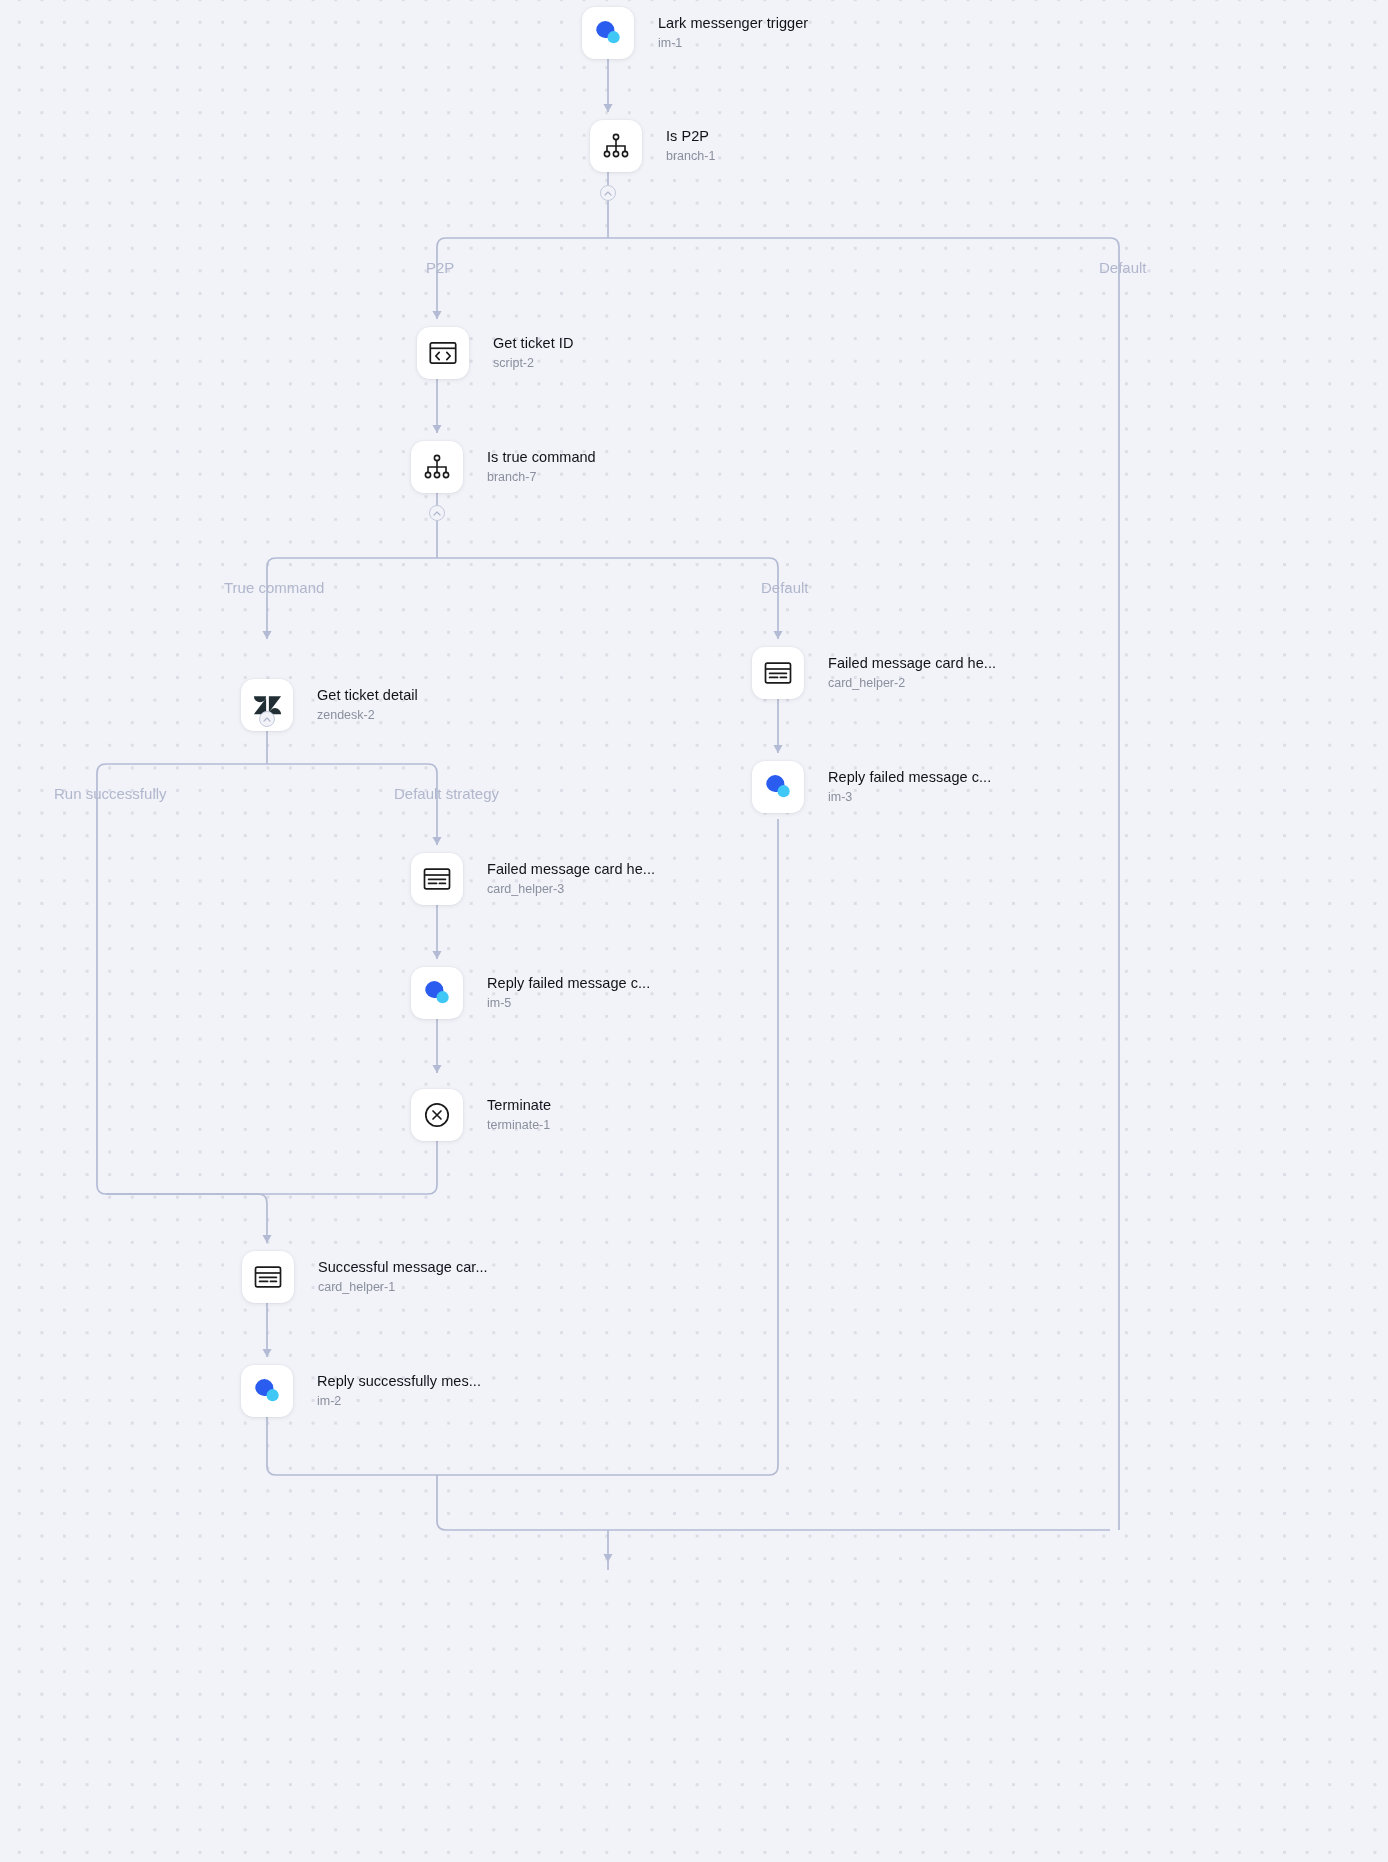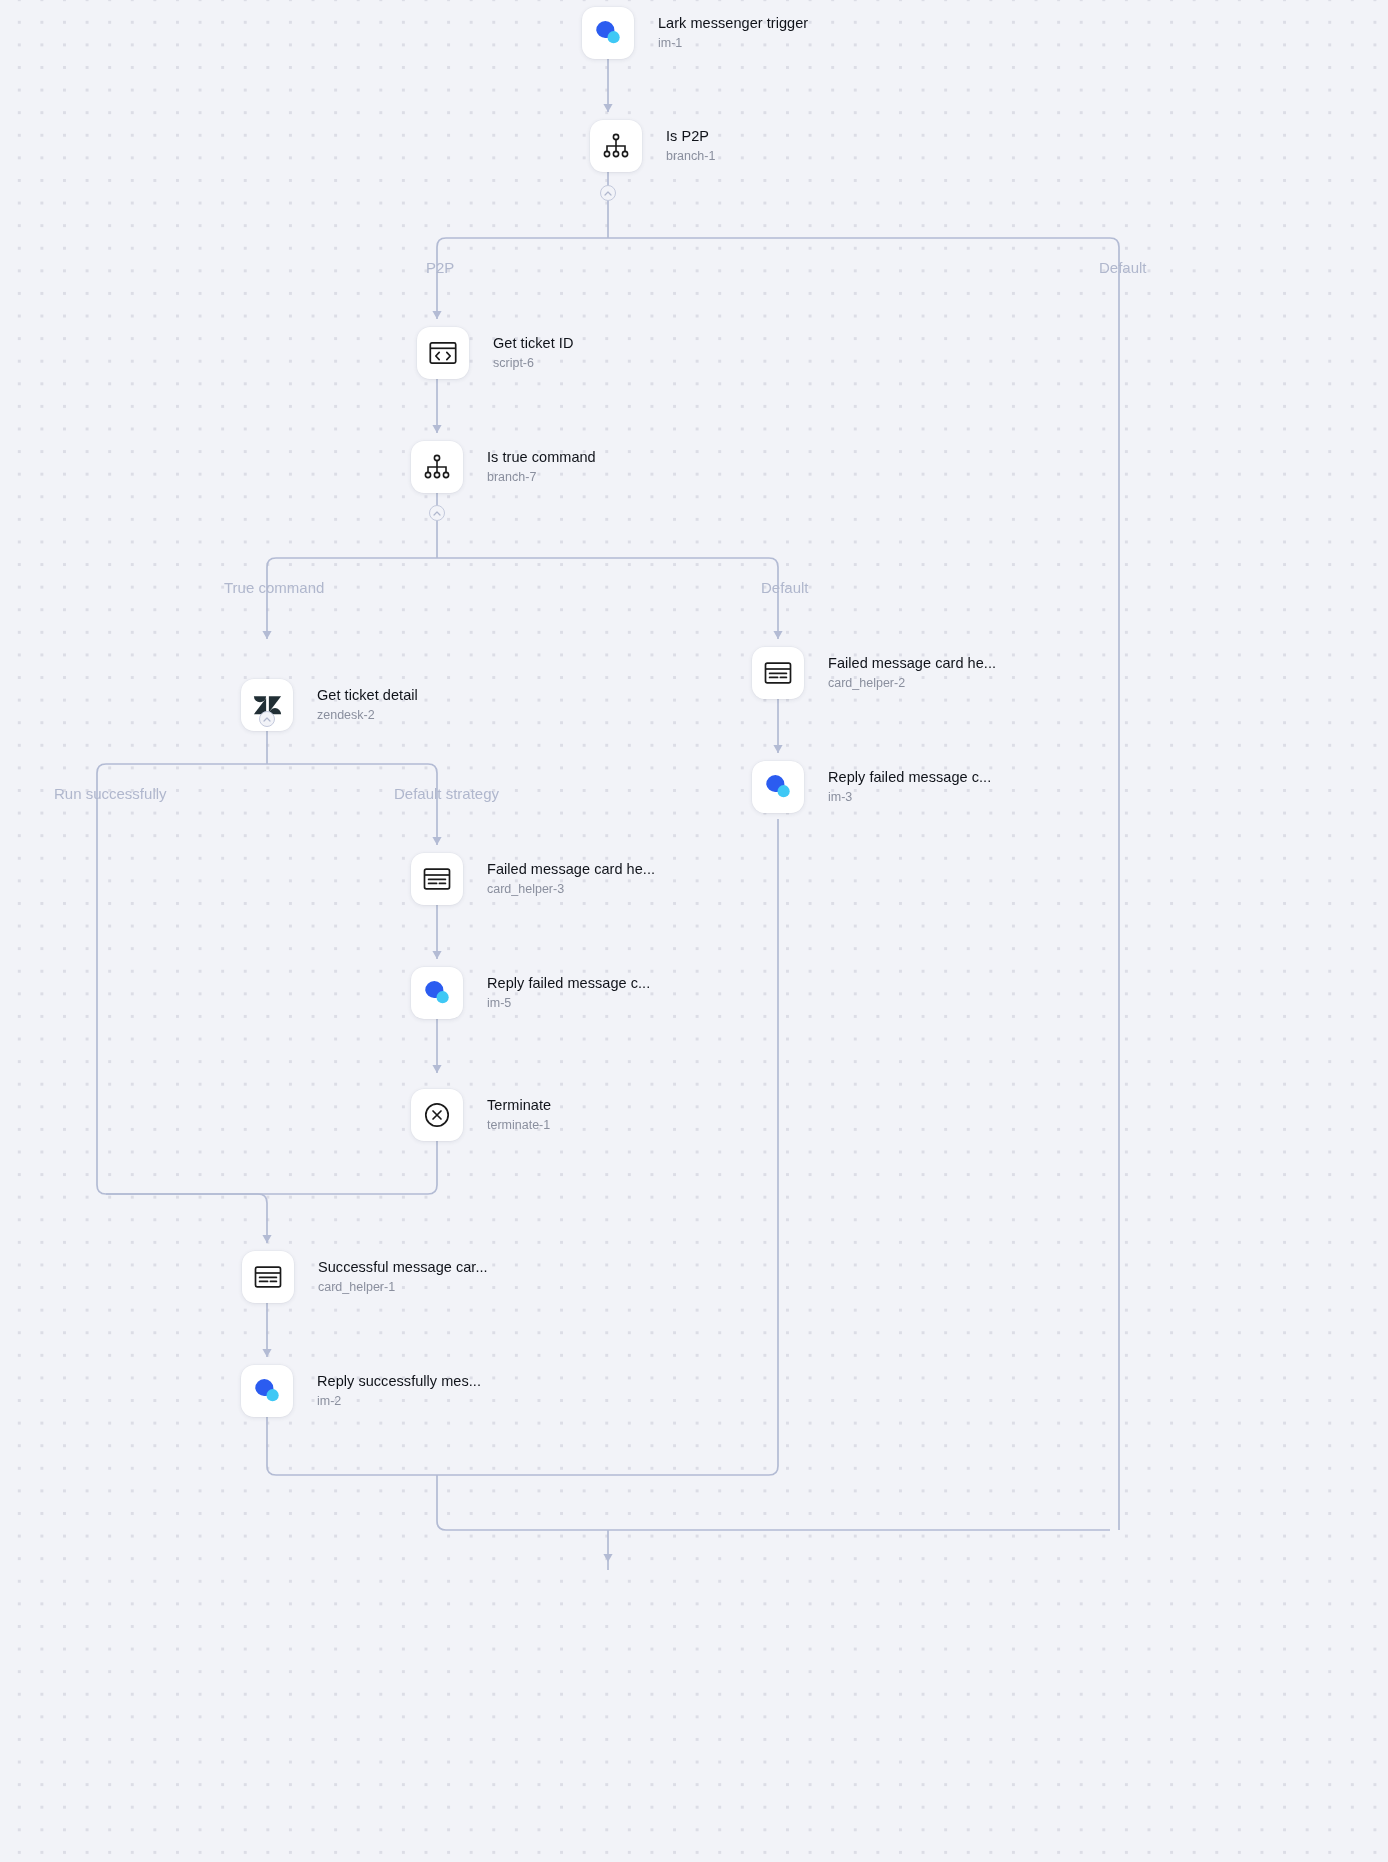--- a/index.html
+++ b/index.html
@@ -164,21 +164,21 @@
       <div class="node" style="left: 417px; top: 327px;">
         <div class="node-icon">
           <svg width="28" height="24" viewBox="0 0 28 24" fill="none" stroke="#1a1a1a" stroke-width="1.7">
             <rect x="1.3" y="1.8" width="25.4" height="20.4" rx="1.6"></rect>
             <path d="M1.3 7.3 L26.7 7.3"></path>
             <path d="M10.2 11.4 L6.8 15 L10.2 18.6 M17.8 11.4 L21.2 15 L17.8 18.6" stroke-linecap="round" stroke-linejoin="round"></path>
           </svg>
         </div>
         <div class="node-text">
           <div class="node-title">Get ticket ID</div>
-          <div class="node-sub">script-6</div>
+          <div class="node-sub">script-2</div>
         </div>
       </div>
       <div class="node" style="left: 411px; top: 441px;">
         <div class="node-icon">
           <svg width="28" height="26" viewBox="0 0 28 26" fill="none" stroke="#1a1a1a" stroke-width="1.6">
             <circle cx="14" cy="4" r="2.6"></circle>
             <circle cx="5" cy="21" r="2.6"></circle>
             <circle cx="14" cy="21" r="2.6"></circle>
             <circle cx="23" cy="21" r="2.6"></circle>
             <path d="M14 6.6 L14 18.4 M5 18.4 L5 13 L23 13 L23 18.4" stroke-linecap="round"></path>

